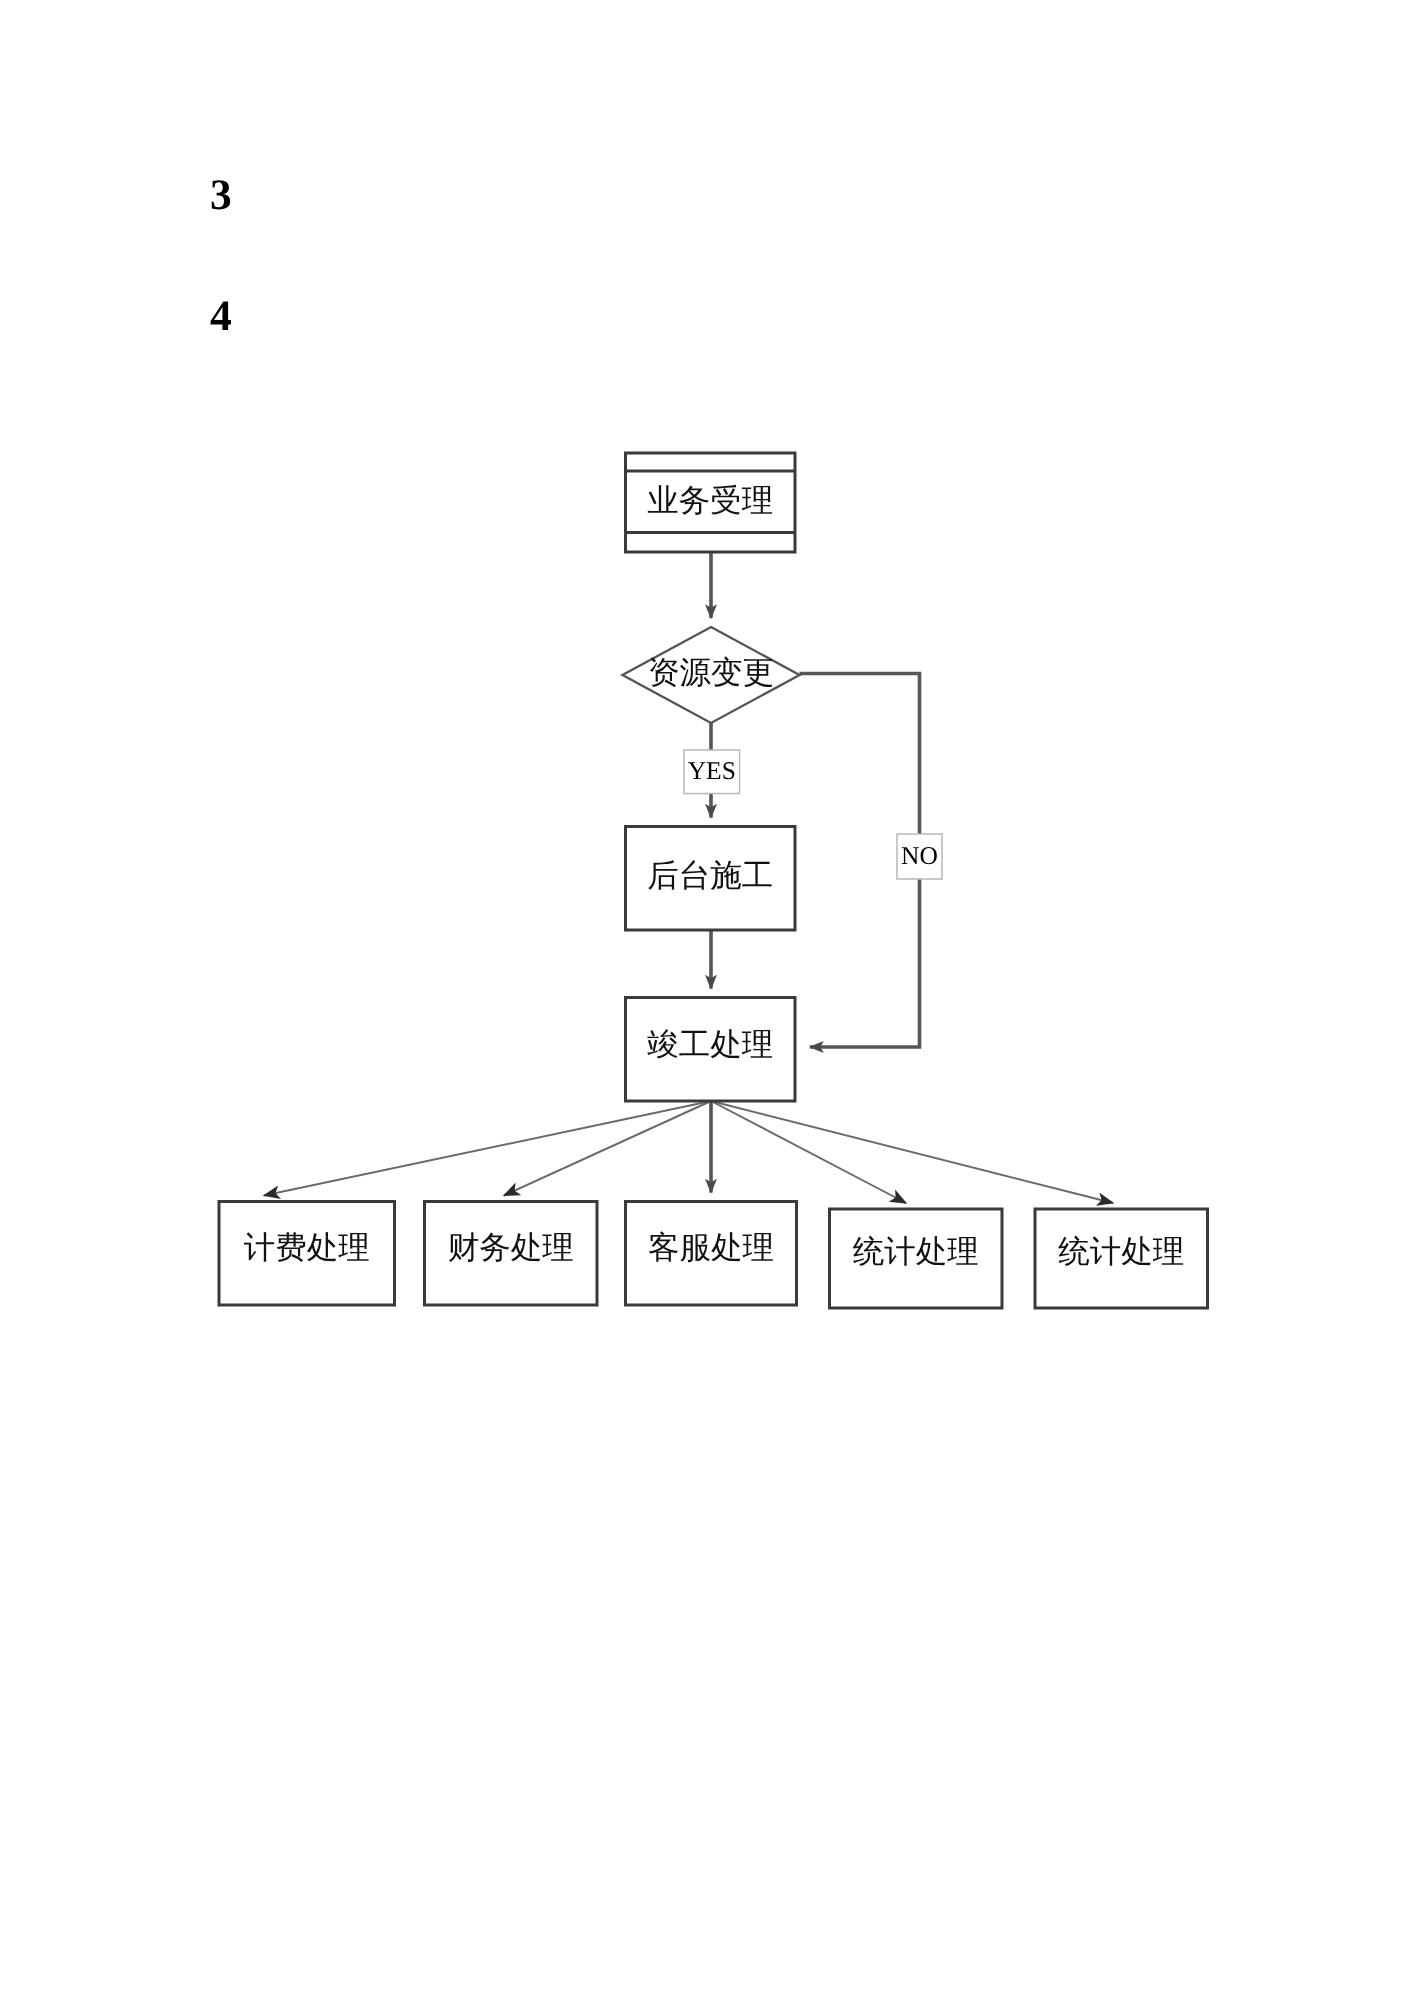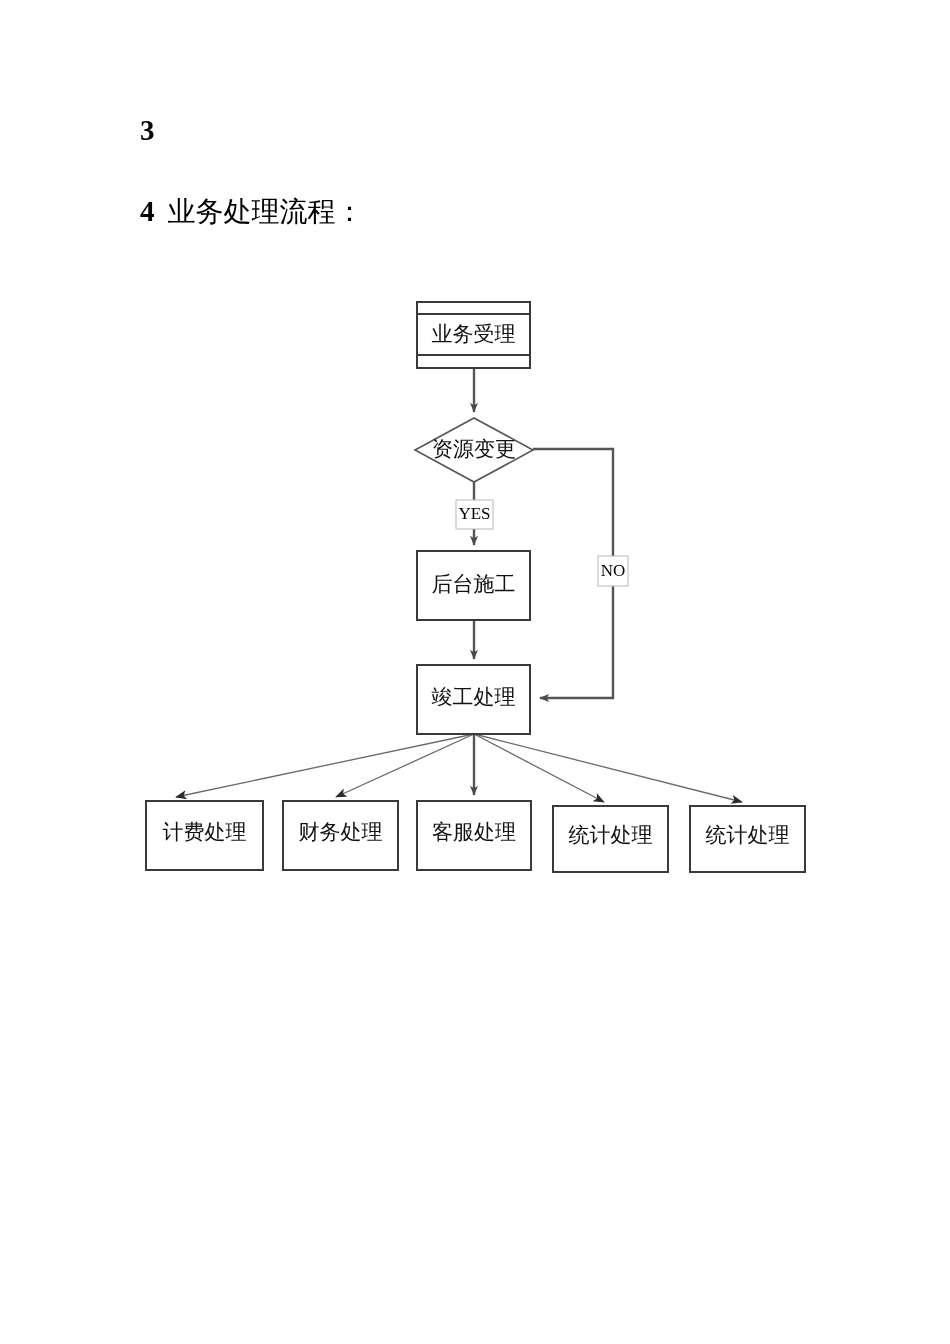--- a/index.html
+++ b/index.html
@@ -110,21 +110,20 @@
 <body>
 
 <div class="page">
 
   <div class="heading" id="heading-3">
     <span class="heading-num">3</span>
   </div>
 
   <div class="heading" id="heading-4">
     <span class="heading-num">4</span>
-    <span class="heading-text">业务处理流程：</span>
   </div>
 
   <svg id="flowchart" viewBox="0 0 950 1344">
     <defs>
       <marker id="arrowFilled" markerWidth="11" markerHeight="11" refX="9.2" refY="4" orient="auto" markerUnits="userSpaceOnUse">
         <path d="M0,0 L10,4 L0,8 L2.4,4 Z" fill="#4a4a4a"></path>
       </marker>
       <marker id="arrowThin" markerWidth="13" markerHeight="13" refX="10.6" refY="4.6" orient="auto" markerUnits="userSpaceOnUse">
         <path d="M0,0 L11.5,4.6 L0,9.2 L2.8,4.6 Z" fill="#2b2b2b"></path>
       </marker>

